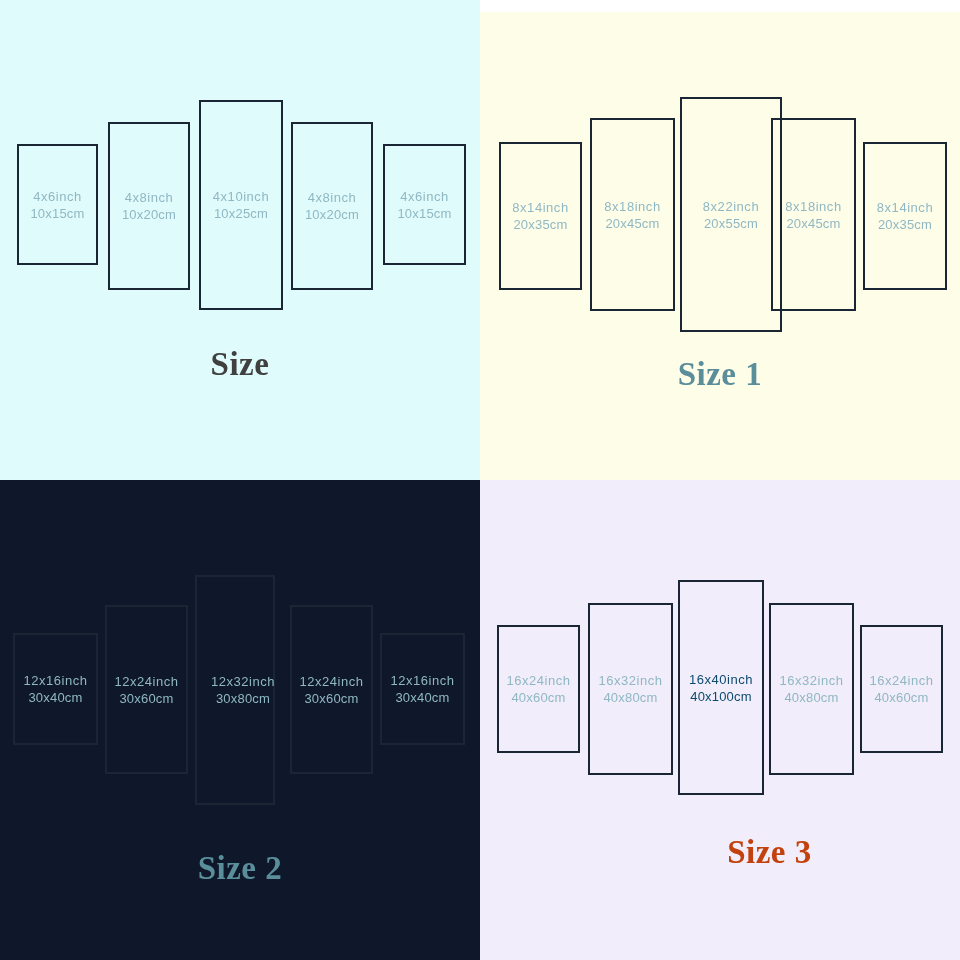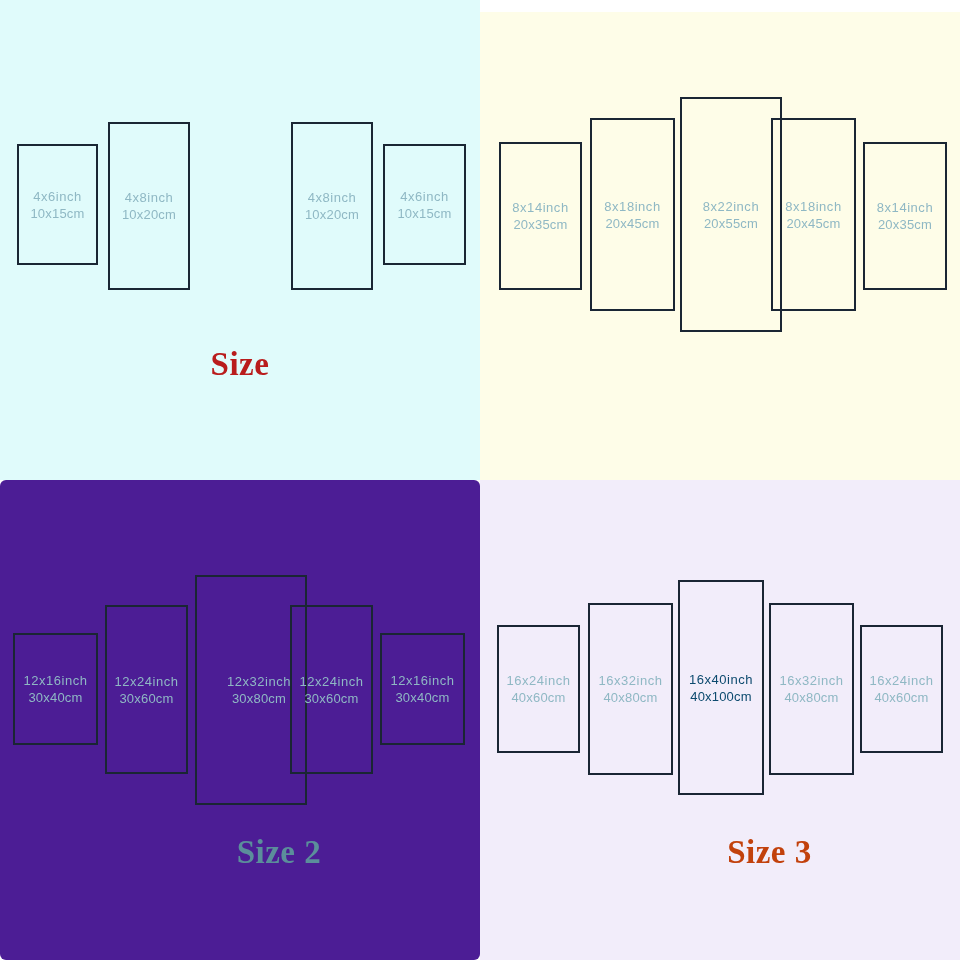--- a/index.html
+++ b/index.html
@@ -87,34 +87,40 @@
             <span class="ln ln-inch">4x6inch</span>
             <span class="ln ln-cm">10x15cm</span>
           </div>
         </div>
         <div class="panel" style="left: 108px; top: 122px; width: 82px; height: 168px; border-color: rgb(26, 38, 52);">
           <div class="panel-label" style="color: rgb(143, 184, 196);">
             <span class="ln ln-inch">4x8inch</span>
             <span class="ln ln-cm">10x20cm</span>
           </div>
         </div>
+        <div class="panel" style="left: 199px; top: 100px; width: 84px; height: 210px; border-color: rgb(26, 38, 52);">
+          <div class="panel-label" style="color: rgb(143, 184, 196);">
+            <span class="ln ln-inch">4x10inch</span>
+            <span class="ln ln-cm">10x25cm</span>
+          </div>
+        </div>
         <div class="panel" style="left: 291px; top: 122px; width: 82px; height: 168px; border-color: rgb(26, 38, 52);">
           <div class="panel-label" style="color: rgb(143, 184, 196);">
             <span class="ln ln-inch">4x8inch</span>
             <span class="ln ln-cm">10x20cm</span>
           </div>
         </div>
         <div class="panel" style="left: 383px; top: 144px; width: 83px; height: 121px; border-color: rgb(26, 38, 52);">
           <div class="panel-label" style="color: rgb(143, 184, 196);">
             <span class="ln ln-inch">4x6inch</span>
             <span class="ln ln-cm">10x15cm</span>
           </div>
         </div>
       </div>
-      <div class="caption" style="top: 344px; color: #b91c1c;">Size</div>
+      <div class="caption" style="top: 344px; color: #404040;">Size</div>
     </div>
     <div class="quadrant q-tr" style="background: rgb(254, 253, 232);">
       <div class="panel-group">
         <div class="panel" style="left: 19px; top: 130px; width: 83px; height: 148px; border-color: rgb(26, 38, 52);">
           <div class="panel-label" style="color: rgb(143, 184, 196);">
             <span class="ln ln-inch">8x14inch</span>
             <span class="ln ln-cm">20x35cm</span>
           </div>
         </div>
         <div class="panel" style="left: 110px; top: 106px; width: 85px; height: 193px; border-color: rgb(26, 38, 52);">
@@ -135,55 +141,56 @@
             <span class="ln ln-cm">20x45cm</span>
           </div>
         </div>
         <div class="panel" style="left: 383px; top: 130px; width: 84px; height: 148px; border-color: rgb(26, 38, 52);">
           <div class="panel-label" style="color: rgb(143, 184, 196);">
             <span class="ln ln-inch">8x14inch</span>
             <span class="ln ln-cm">20x35cm</span>
           </div>
         </div>
       </div>
-    </div>
-    <div class="quadrant q-bl" style="background: #4c1d95; border-radius: 6px;">
+      <div class="caption" style="top: 342px; color: rgb(91, 142, 155);">Size 1</div>
+    </div>
+    <div class="quadrant q-bl" style="background: #0f172a;">
       <div class="panel-group">
         <div class="panel" style="left: 13px; top: 153px; width: 85px; height: 112px; border-color: rgb(26, 38, 52);">
           <div class="panel-label" style="color: rgb(143, 184, 196);">
             <span class="ln ln-inch">12x16inch</span>
             <span class="ln ln-cm">30x40cm</span>
           </div>
         </div>
         <div class="panel" style="left: 105px; top: 125px; width: 83px; height: 169px; border-color: rgb(26, 38, 52);">
           <div class="panel-label" style="color: rgb(143, 184, 196);">
             <span class="ln ln-inch">12x24inch</span>
             <span class="ln ln-cm">30x60cm</span>
           </div>
         </div>
-        <div class="panel" style="left: 195px; top: 95px; width: 112px; height: 230px; border-color: rgb(26, 38, 52); padding-left: 16px;">
+        <div class="panel" style="left: 195px; top: 95px; width: 80px; height: 230px; border-color: rgb(26, 38, 52); padding-left: 16px;">
           <div class="panel-label" style="color: rgb(143, 184, 196);">
             <span class="ln ln-inch">12x32inch</span>
             <span class="ln ln-cm">30x80cm</span>
           </div>
         </div>
         <div class="panel" style="left: 290px; top: 125px; width: 83px; height: 169px; border-color: rgb(26, 38, 52);">
           <div class="panel-label" style="color: rgb(143, 184, 196);">
             <span class="ln ln-inch">12x24inch</span>
             <span class="ln ln-cm">30x60cm</span>
           </div>
         </div>
         <div class="panel" style="left: 380px; top: 153px; width: 85px; height: 112px; border-color: rgb(26, 38, 52);">
           <div class="panel-label" style="color: rgb(143, 184, 196);">
             <span class="ln ln-inch">12x16inch</span>
             <span class="ln ln-cm">30x40cm</span>
           </div>
         </div>
       </div>
-      <div class="caption" style="top: 352px; color: rgb(91, 142, 155); margin-left: 39px;">Size 2</div>
+      <div class="caption" style="top: 368px; color: rgb(91, 142, 155);">Size 2</div>
     </div>
     <div class="quadrant q-br" style="background: rgb(242, 237, 250); padding-left: 33px;">
       <div class="panel-group">
         <div class="panel" style="left: 17px; top: 145px; width: 83px; height: 128px; border-color: rgb(26, 38, 52);">
           <div class="panel-label" style="color: rgb(143, 184, 196);">
             <span class="ln ln-inch">16x24inch</span>
             <span class="ln ln-cm">40x60cm</span>
           </div>
         </div>
         <div class="panel" style="left: 108px; top: 123px; width: 85px; height: 172px; border-color: rgb(26, 38, 52);">

